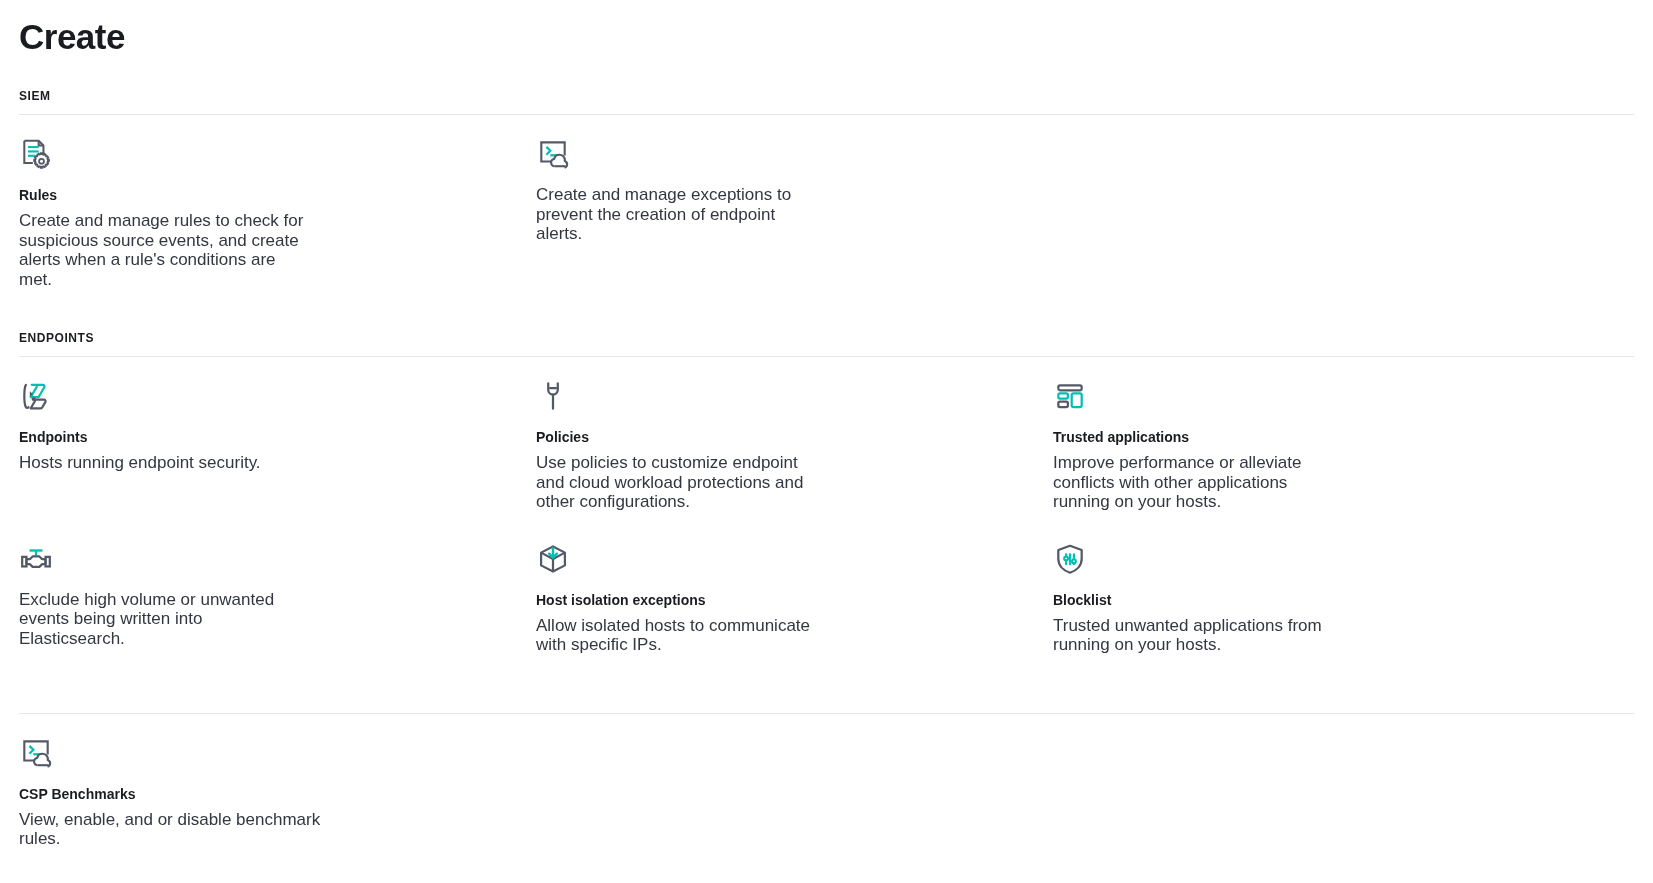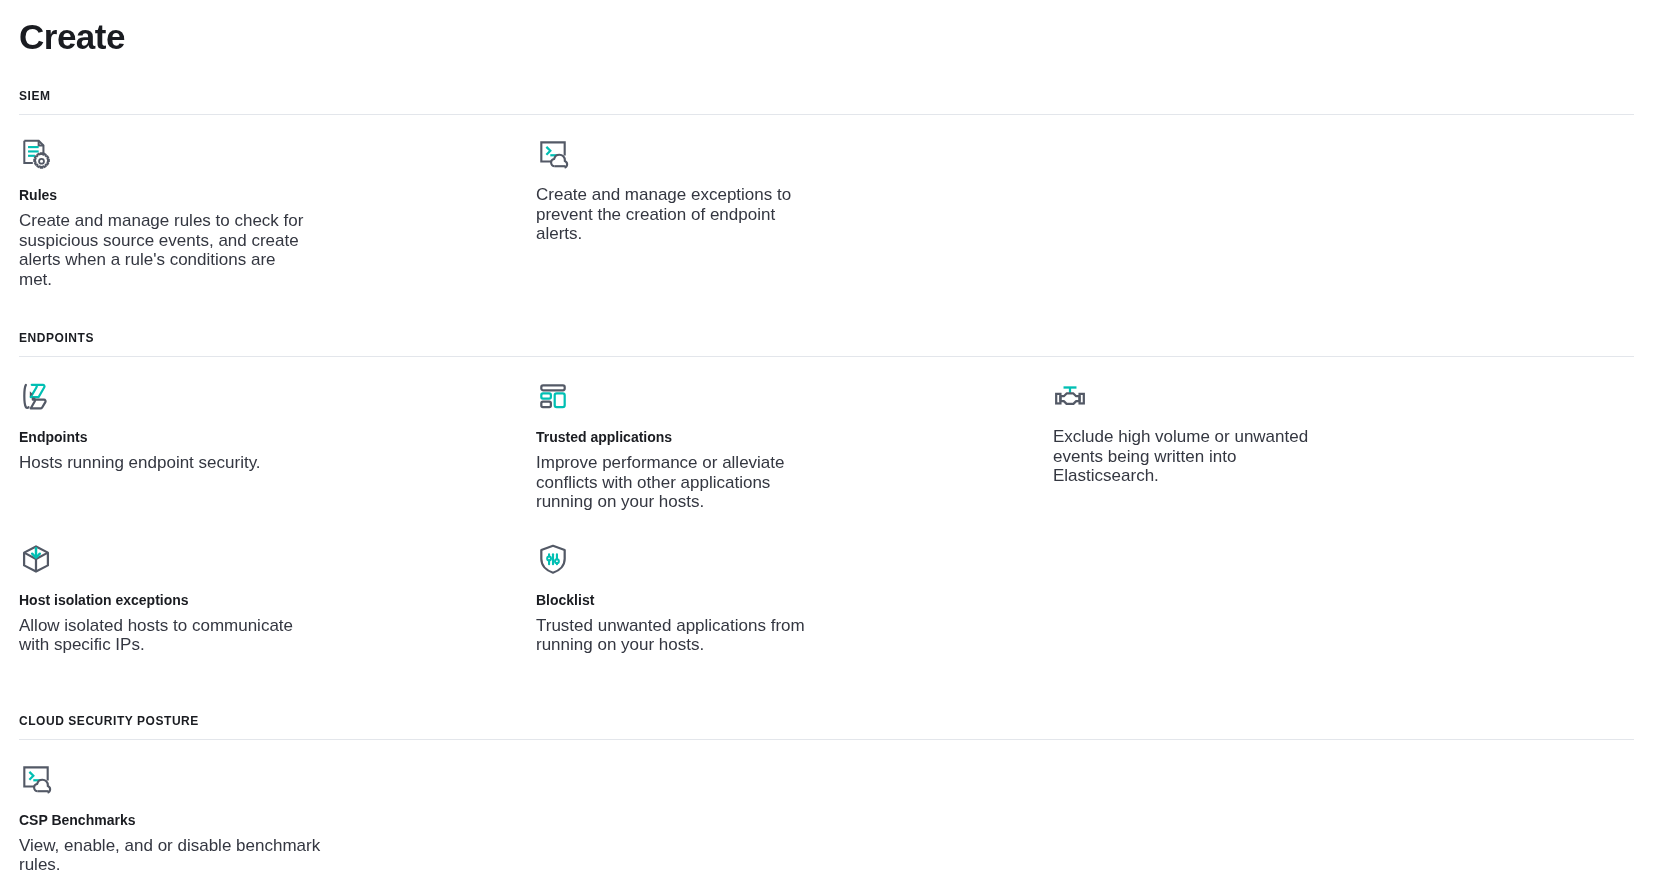--- a/index.html
+++ b/index.html
@@ -141,20 +141,31 @@
             <path d="M6.5 5.5c-2 3.2-2 17.8 0 21 .6 1 1.9 1 2.5 0" fill="none" stroke="#535966" stroke-width="2.1" stroke-linecap="round"></path>
             <path d="M12 5.5h10.5c1.2 0 1.9 1.3 1.3 2.3L18.5 17H11l5.5-9.2c.6-1 0-2.3-1.2-2.3H12z" fill="none" stroke="#00BFB3" stroke-width="2.1" stroke-linejoin="round"></path>
             <path d="M13 19.5h10.5c1.2 0 1.9 1.3 1.3 2.3l-3 5c-.35.6-1 .95-1.7.95H11l4-7c.6-1 0-2.3-1.2-2.3H13z" fill="none" stroke="#535966" stroke-width="2.1" stroke-linejoin="round"></path>
             <path d="M10.2 11.5l2.8 2.6-2.8 2.6z" fill="#535966"></path>
           </svg>
         </span>
         <div class="card-title">Endpoints</div>
         <div class="card-desc">Hosts running endpoint security.</div>
       </div>
 
+      <div class="card">
+        <span class="card-icon">
+          <svg width="34" height="34" viewBox="0 0 32 32">
+            <path d="M11.5 4v6.2a4.5 4.5 0 0 0 9 0V4" fill="none" stroke="#535966" stroke-width="2.1" stroke-linecap="round"></path>
+            <path d="M16 14.8V28" fill="none" stroke="#535966" stroke-width="2.1" stroke-linecap="round"></path>
+            <path d="M13.2 8.6h5.6" fill="none" stroke="#535966" stroke-width="2.1" stroke-linecap="round"></path>
+          </svg>
+        </span>
+        <div class="card-title">Policies</div>
+        <div class="card-desc">Use policies to customize endpoint and cloud workload protections and other configurations.</div>
+      </div>
 
       <div class="card">
         <span class="card-icon">
           <svg width="34" height="34" viewBox="0 0 32 32">
             <rect x="5" y="6" width="22" height="4.6" rx="1.6" fill="none" stroke="#535966" stroke-width="2.1"></rect>
             <rect x="5" y="13.5" width="9" height="5" rx="1.5" fill="none" stroke="#00BFB3" stroke-width="2.1"></rect>
             <rect x="5" y="21.4" width="9" height="5" rx="1.5" fill="none" stroke="#535966" stroke-width="2.1"></rect>
             <rect x="17.6" y="13.5" width="9.4" height="13" rx="1.8" fill="none" stroke="#00BFB3" stroke-width="2.1"></rect>
           </svg>
         </span>
@@ -201,21 +212,20 @@
           </svg>
         </span>
         <div class="card-title">Blocklist</div>
         <div class="card-desc">Trusted unwanted applications from running on your hosts.</div>
       </div>
 
     </div>
   </div>
 
   <div class="section sec-csp">
-    <div class="section-header">CLOUD SECURITY POSTURE</div>
     <div class="section-rule"></div>
     <div class="grid">
 
       <div class="card">
         <span class="card-icon">
           <svg width="34" height="34" viewBox="0 0 32 32">
             <path d="M27 17.5V5H5v18h10" fill="none" stroke="#535966" stroke-width="2"></path>
             <path d="M10.5 10l3 3-3 3" fill="none" stroke="#00BFB3" stroke-width="2.1" stroke-linecap="square"></path>
             <path d="M14.5 17.2h6" stroke="#00BFB3" stroke-width="2.1" stroke-linecap="square" fill="none"></path>
             <path d="M17.6 27.5c-1.9 0-3.4-1.5-3.4-3.4 0-1.7 1.25-3.1 2.9-3.35.45-2.35 2.5-4.1 4.98-4.1 2.8 0 5.07 2.25 5.07 5.05 0 .3-.03.6-.1.88 1.3.45 2.25 1.7 2.25 3.16 0 1.5-1 2.77-2.37 3.18" fill="#ffffff" stroke="#535966" stroke-width="2" stroke-linejoin="round"></path>

